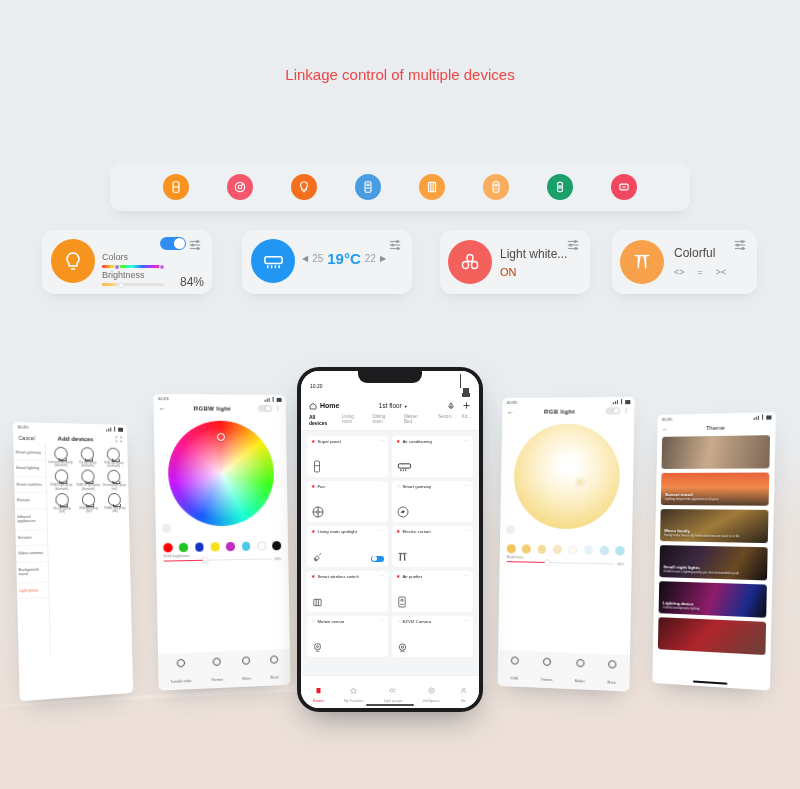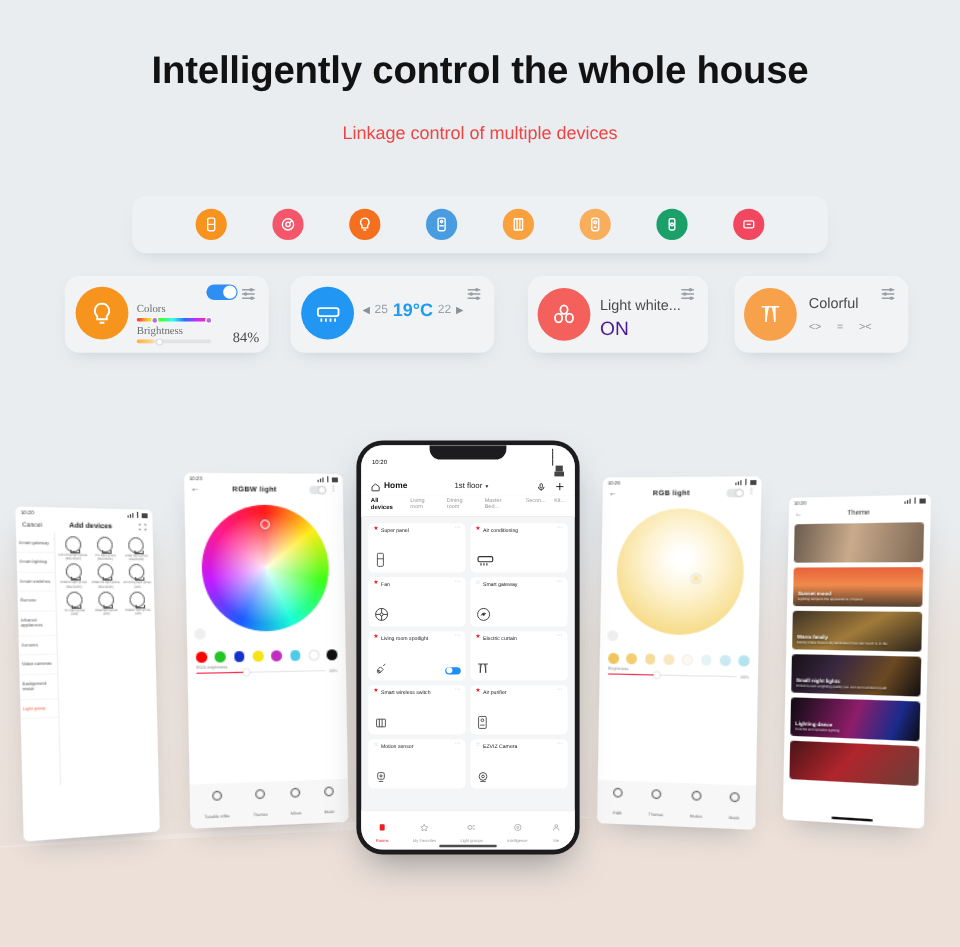--- a/index.html
+++ b/index.html
@@ -46,21 +46,21 @@
   }
   .ic svg{ width:14px; height:14px; }
 
   
   .cards{ position:absolute; top:230px; left:0; width:800px; height:80px; z-index:3; }
   .card{
     position:absolute; background:#f1f3f5; border-radius:12px;
     box-shadow:0 6px 14px -8px rgba(110,120,130,.35);
     height:64px;
   }
-  .c1{ left:54px; width:170px;font-family:Liberation Serif, serif; }
+  .c1{ left:42px; width:170px; }
   .c2{ left:242px; width:170px; }
   .c3{ left:440px; width:150px; }
   .c4{ left:612px; width:145px; }
 
   .card .round{
     position:absolute; border-radius:50%;
     display:flex; align-items:center; justify-content:center; color:#fff;
   }
   .sliders-ic{ position:absolute; right:9px; top:8px; width:16px; height:14px; }
 
@@ -208,21 +208,20 @@
   .th-n{ font-size:4.4px;color:#fff;font-weight:bold;display:block;text-shadow:0 1px 2px rgba(0,0,0,.6); }
   .th-s{ font-size:2.9px;color:rgba(255,255,255,.85);display:block;text-shadow:0 1px 2px rgba(0,0,0,.6); }
 </style>
 </head>
 <body>
 
 <div class="bg-wedge2"></div>
 <div class="bg-wedge"></div>
 
 <div class="hero">
-  <h1>Intelligently control the whole house</h1>
   <h2>Linkage control of multiple devices</h2>
 </div>
 
 <div class="icon-strip">
   <div class="ic" style="background:#f7931e">
     <svg viewBox="0 0 24 24" fill="none" stroke="#fff" stroke-width="2">
         <rect x="7" y="3" width="10" height="18" rx="2"></rect>
         <line x1="7" y1="12" x2="17" y2="12"></line>
       </svg>
   </div>
@@ -340,21 +339,21 @@
 
   <div class="card c3">
     <div class="round" style="left:8px;top:10px;width:44px;height:44px;background:#f4605c;">
       <svg viewBox="0 0 24 24" width="24" height="24" fill="none" stroke="#fff" stroke-width="1.5">
           <ellipse cx="12" cy="8" rx="3" ry="3.6"></ellipse>
           <ellipse cx="7.5" cy="15" rx="3" ry="3.6"></ellipse>
           <ellipse cx="16.5" cy="15" rx="3" ry="3.6"></ellipse>
         </svg>
     </div>
     <div style="position:absolute;left:60px;top:17px;font-size:12px;color:#4a4a4a;">Light white...</div>
-    <div style="position:absolute;left:60px;top:36px;font-size:16px;color:#4c1d95;">ON</div>
+    <div style="position:absolute;left:60px;top:36px;font-size:11px;color:#c2410c;">ON</div>
     <svg class="sliders-ic" viewBox="0 0 24 24" fill="none" stroke="#9aa0a6" stroke-width="2">
         <line x1="3" y1="6" x2="21" y2="6"></line>
         <line x1="3" y1="12" x2="21" y2="12"></line>
         <line x1="3" y1="18" x2="21" y2="18"></line>
         <circle cx="16" cy="6" r="1.6" fill="#9aa0a6"></circle>
         <circle cx="8" cy="12" r="1.6" fill="#9aa0a6"></circle>
         <circle cx="17" cy="18" r="1.6" fill="#9aa0a6"></circle>
       </svg>
   </div>
 

